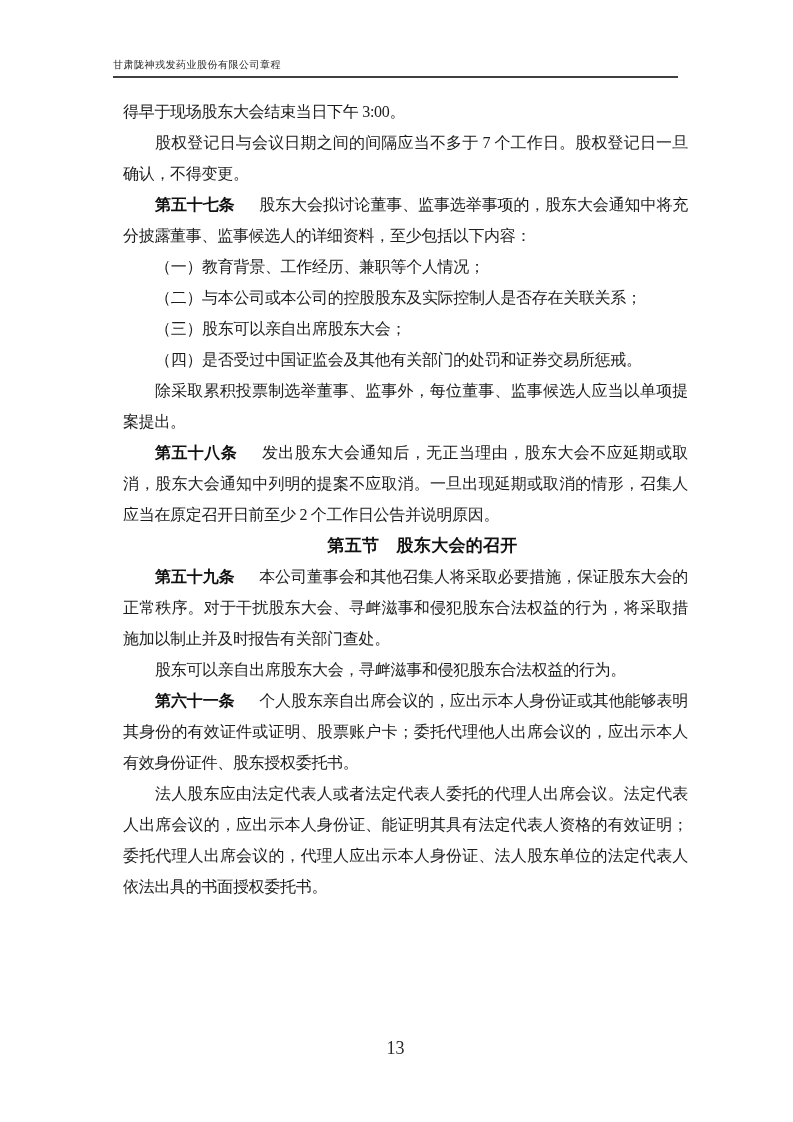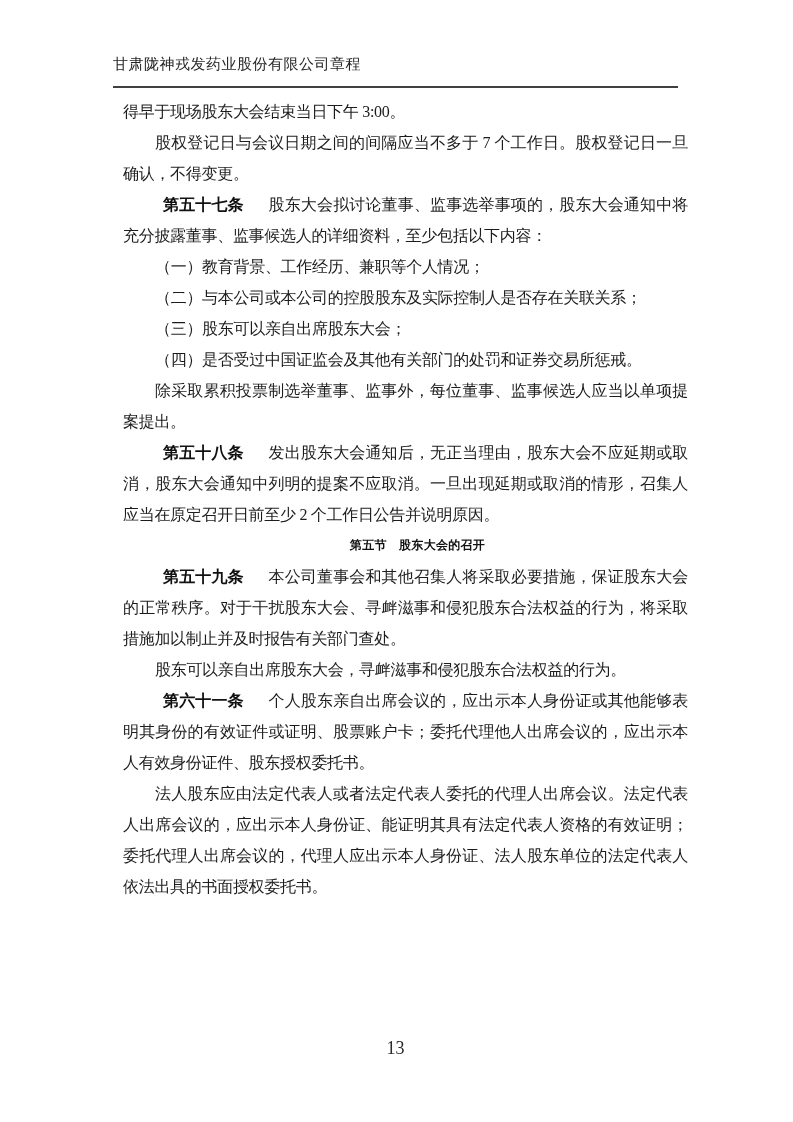--- a/index.html
+++ b/index.html
@@ -10,24 +10,24 @@
     background: #ffffff;
     overflow: hidden;
     font-family: "Liberation Serif", "DejaVu Serif", serif;
     color: #1c1c1c;
   }
   .header {
     position: absolute;
     left: 113px;
     top: 57px;
     width: 565px;
-    font-size: 15px;
+    font-size: 10px;
     line-height: 15px;
     color: #262626;
-    padding-bottom: 14px;
+    padding-bottom: 4px;
     border-bottom: 2px solid #404040;
     letter-spacing: 0.5px;
   }
   .content {
     position: absolute;
     left: 123px;
     top: 96px;
     width: 565px;
     font-size: 16px;
     line-height: 31px;
@@ -36,27 +36,26 @@
   }
   .content p {
     margin: 0;
     text-indent: 2em;
   }
   .content p.no-indent { text-indent: 0; }
   .art {
     font-weight: bold;
     color: #111;
     margin-right: 1.55em;
-    margin-left: 8px;
   }
   .section-heading {
     margin: 39px 0 11px 0;
     text-align: center;
     text-indent: 0;
-    font-size: 12px;
+    font-size: 17px;
     font-weight: bold;
     line-height: 31px;
     letter-spacing: 0.3px;
     color: #111;
   }
   .footer {
     position: absolute;
     left: 113px;
     top: 1038px;
     width: 565px;

